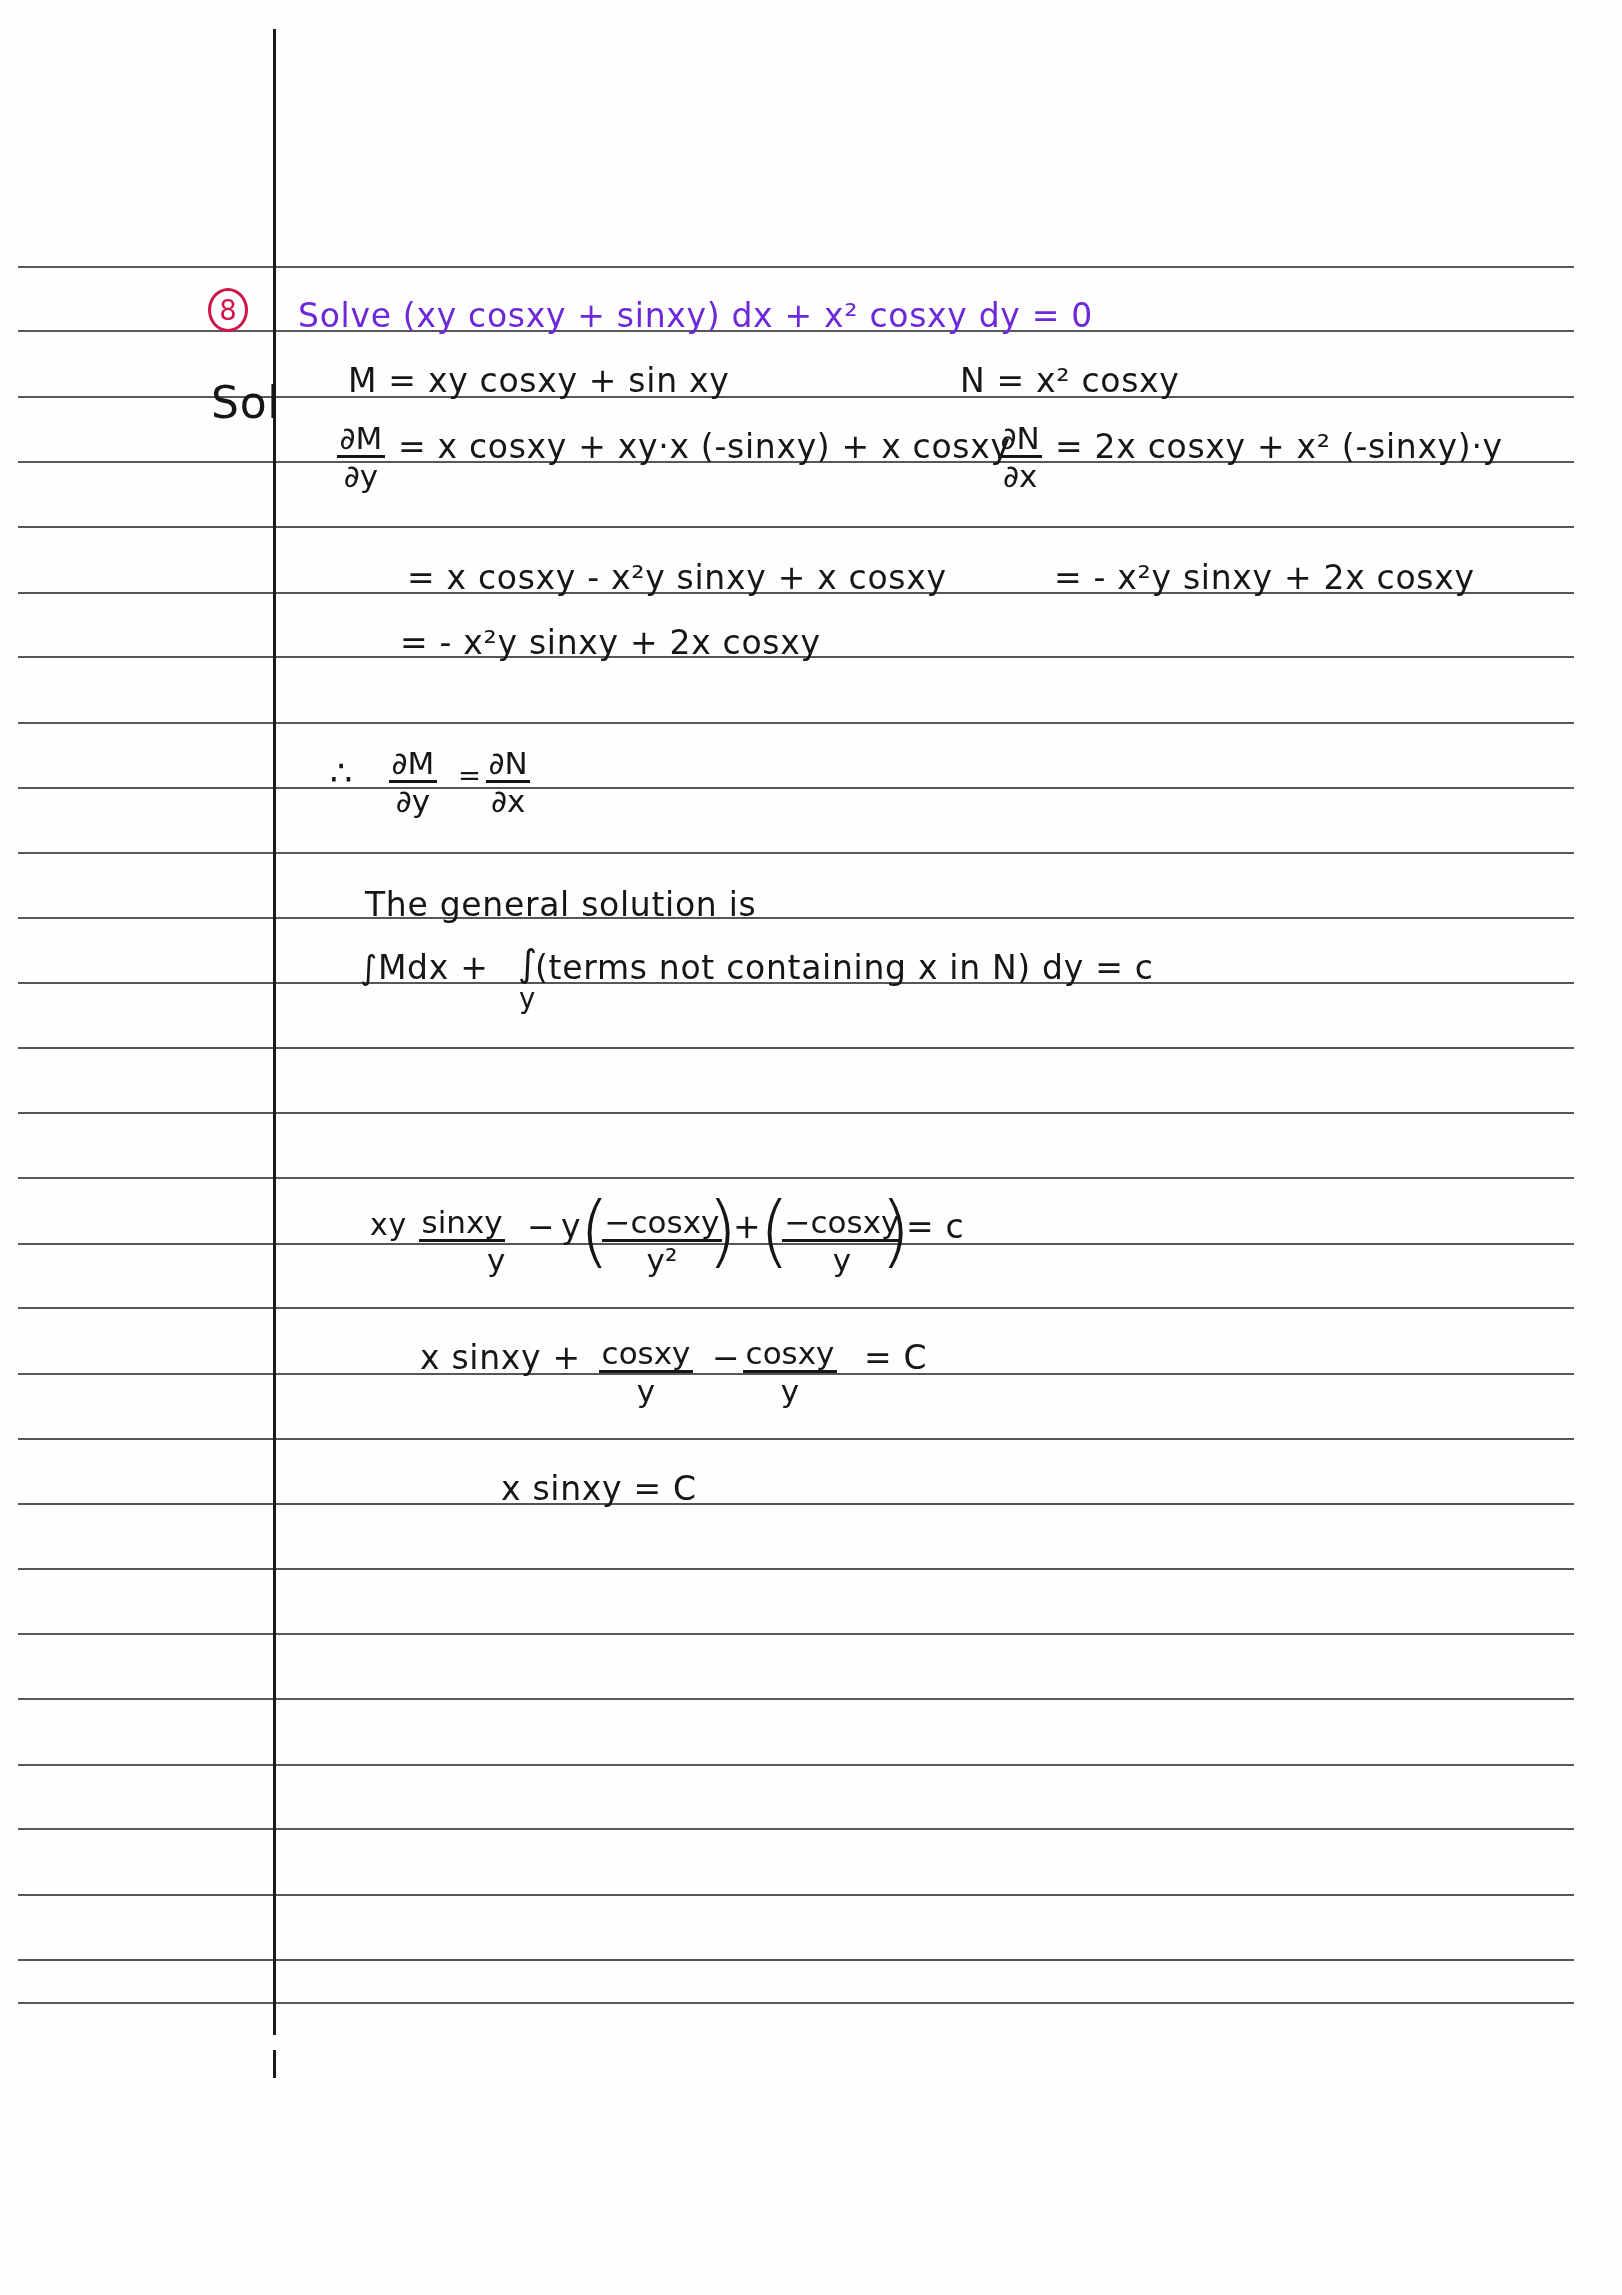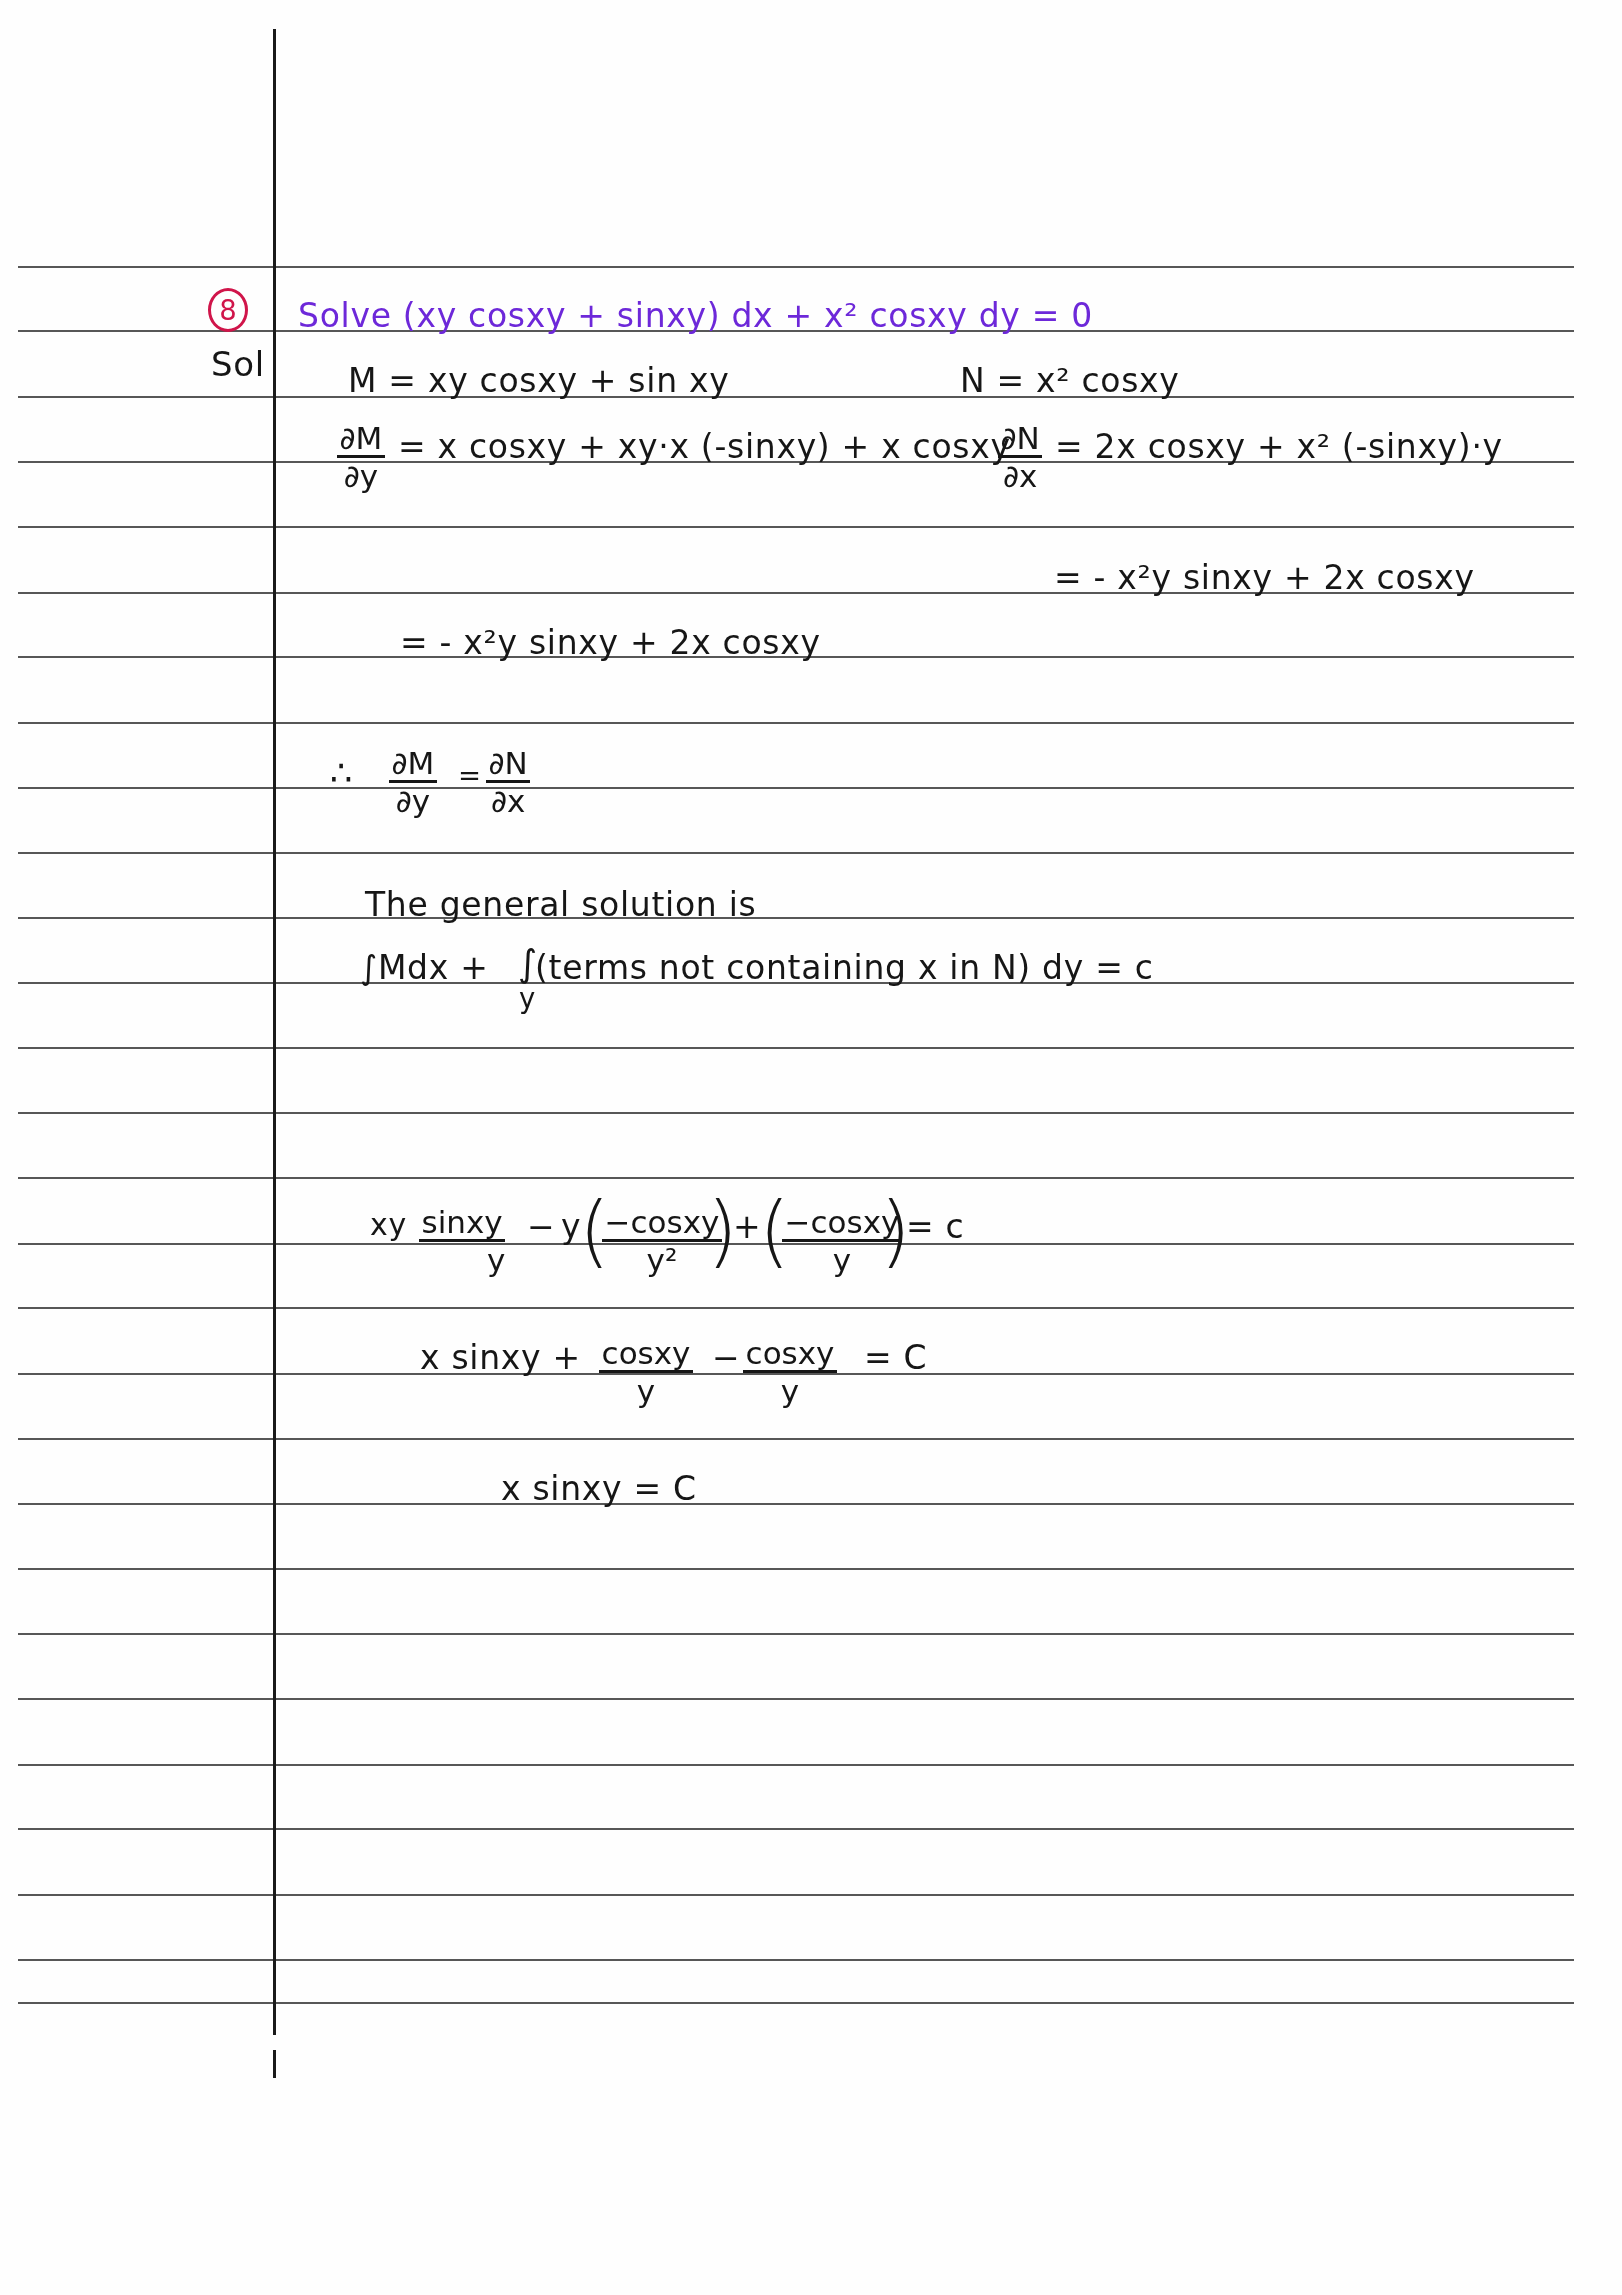--- a/index.html
+++ b/index.html
@@ -59,37 +59,38 @@
       <div class="rule" style="top: 2002px;"></div>
     </div>
 
   <div class="margin-line" style="top:29.4px;height:2006px;"></div>
   <div class="margin-line" style="top:2050px;height:28px;"></div>
 
   <div class="qnum">8</div>
 
   <div class="hw red" style="left:298px;top:296px;font-size:33px;">Solve (xy cosxy + sinxy) dx + x² cosxy dy = 0</div>
 
-  <div class="hw" style="left:211px;top:344px;font-size:34px;">Sol</div>
+  <div class="hw" style="left:211px;top:377px;font-size:44px;">Sol</div>
 
   <div class="hw" style="left:348px;top:361px;">M = xy cosxy + sin xy</div>
   <div class="hw" style="left:960px;top:361px;">N = x² cosxy</div>
 
   <div class="frac" style="left:337px;top:422px;">
     <span class="num">∂M</span>
     <span class="den">∂y</span>
   </div>
   <div class="hw" style="left:398px;top:427px;">= x cosxy + xy·x (-sinxy) + x cosxy</div>
 
   <div class="frac" style="left:998px;top:422px;">
     <span class="num">∂N</span>
     <span class="den">∂x</span>
   </div>
   <div class="hw" style="left:1055px;top:427px;">= 2x cosxy + x² (-sinxy)·y</div>
 
+  <div class="hw" style="left:407px;top:558px;">= x cosxy - x²y sinxy + x cosxy</div>
   <div class="hw" style="left:1054px;top:558px;">= - x²y sinxy + 2x cosxy</div>
   <div class="hw" style="left:400px;top:623px;">= - x²y sinxy + 2x cosxy</div>
 
   <div class="hw" style="left:330px;top:753px;font-size:35px;">∴</div>
   <div class="frac" style="left:389px;top:747px;">
     <span class="num">∂M</span>
     <span class="den">∂y</span>
   </div>
   <div class="hw" style="left:458px;top:759px;font-size:27.5px;">=</div>
   <div class="frac" style="left:486px;top:747px;">

